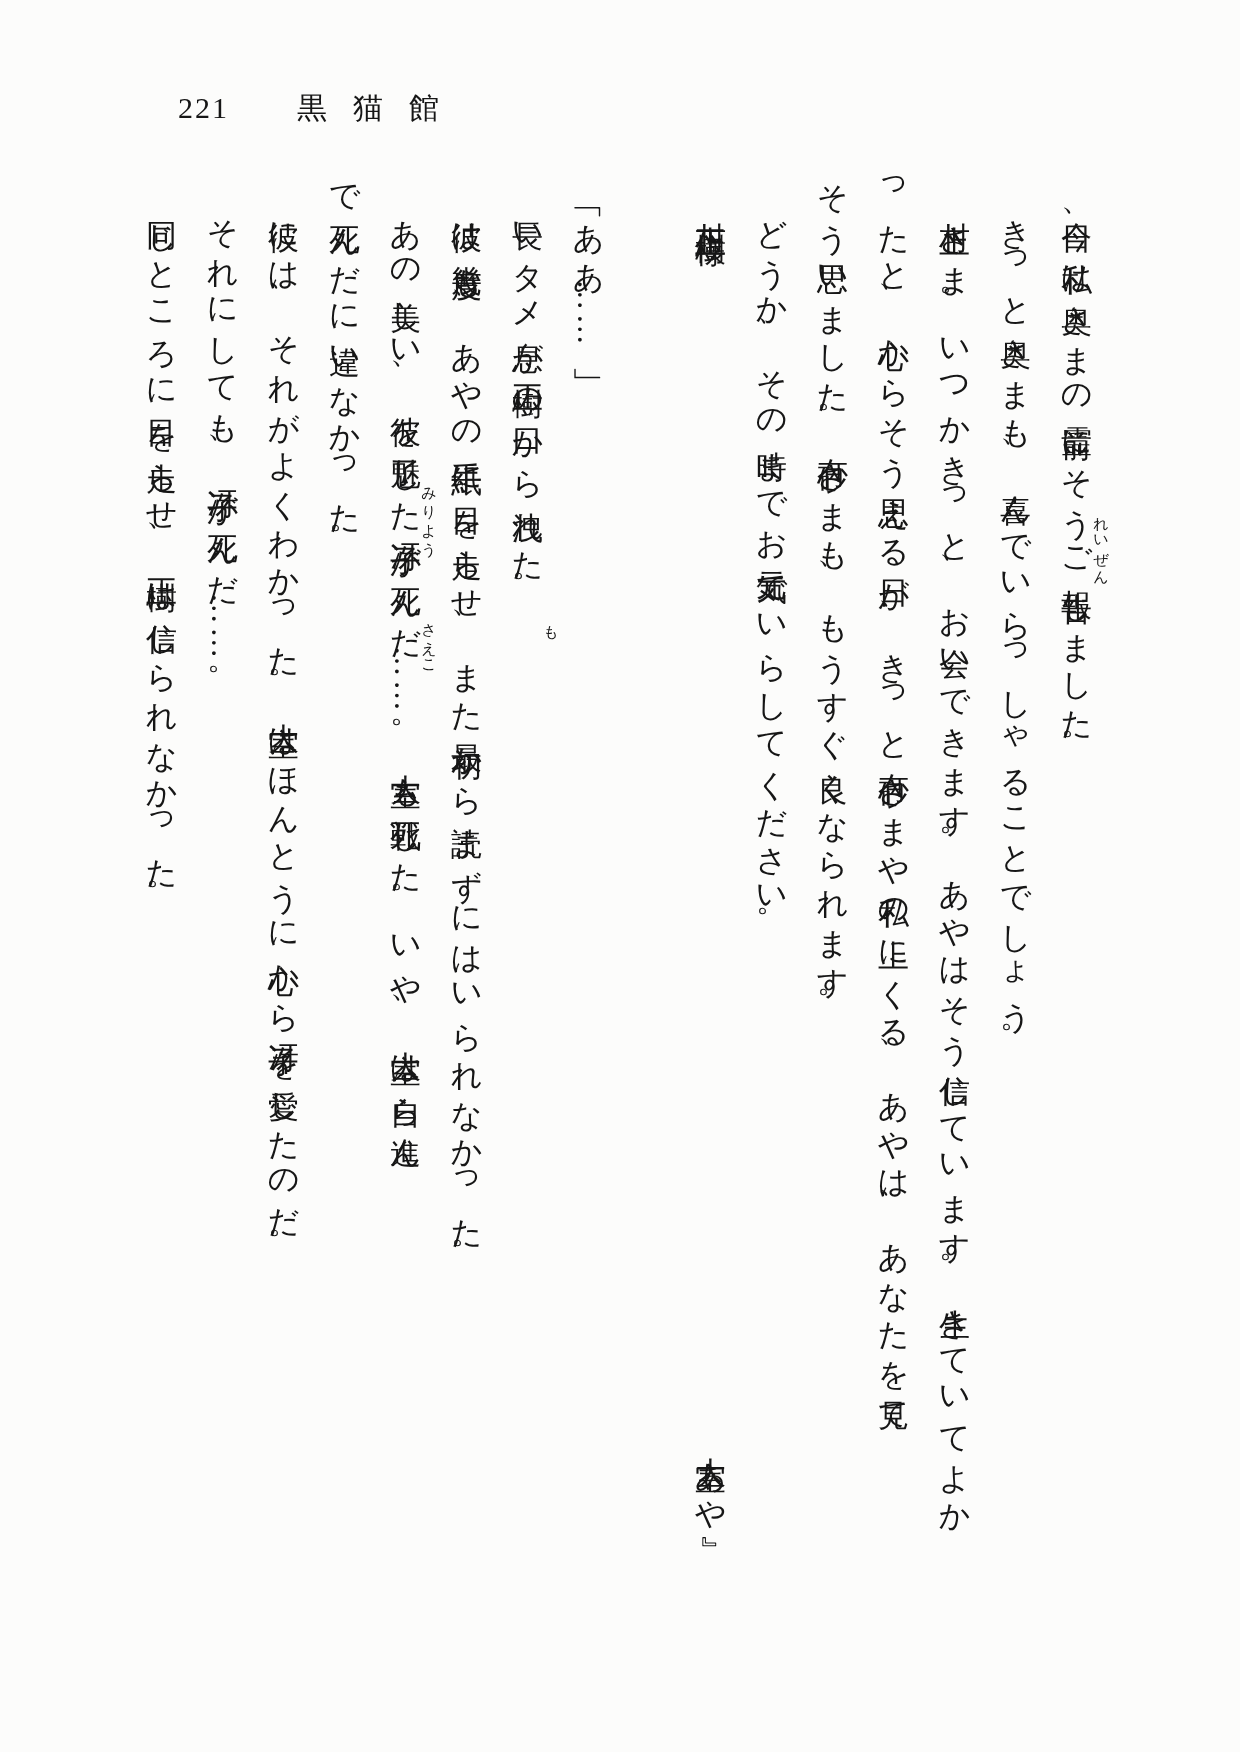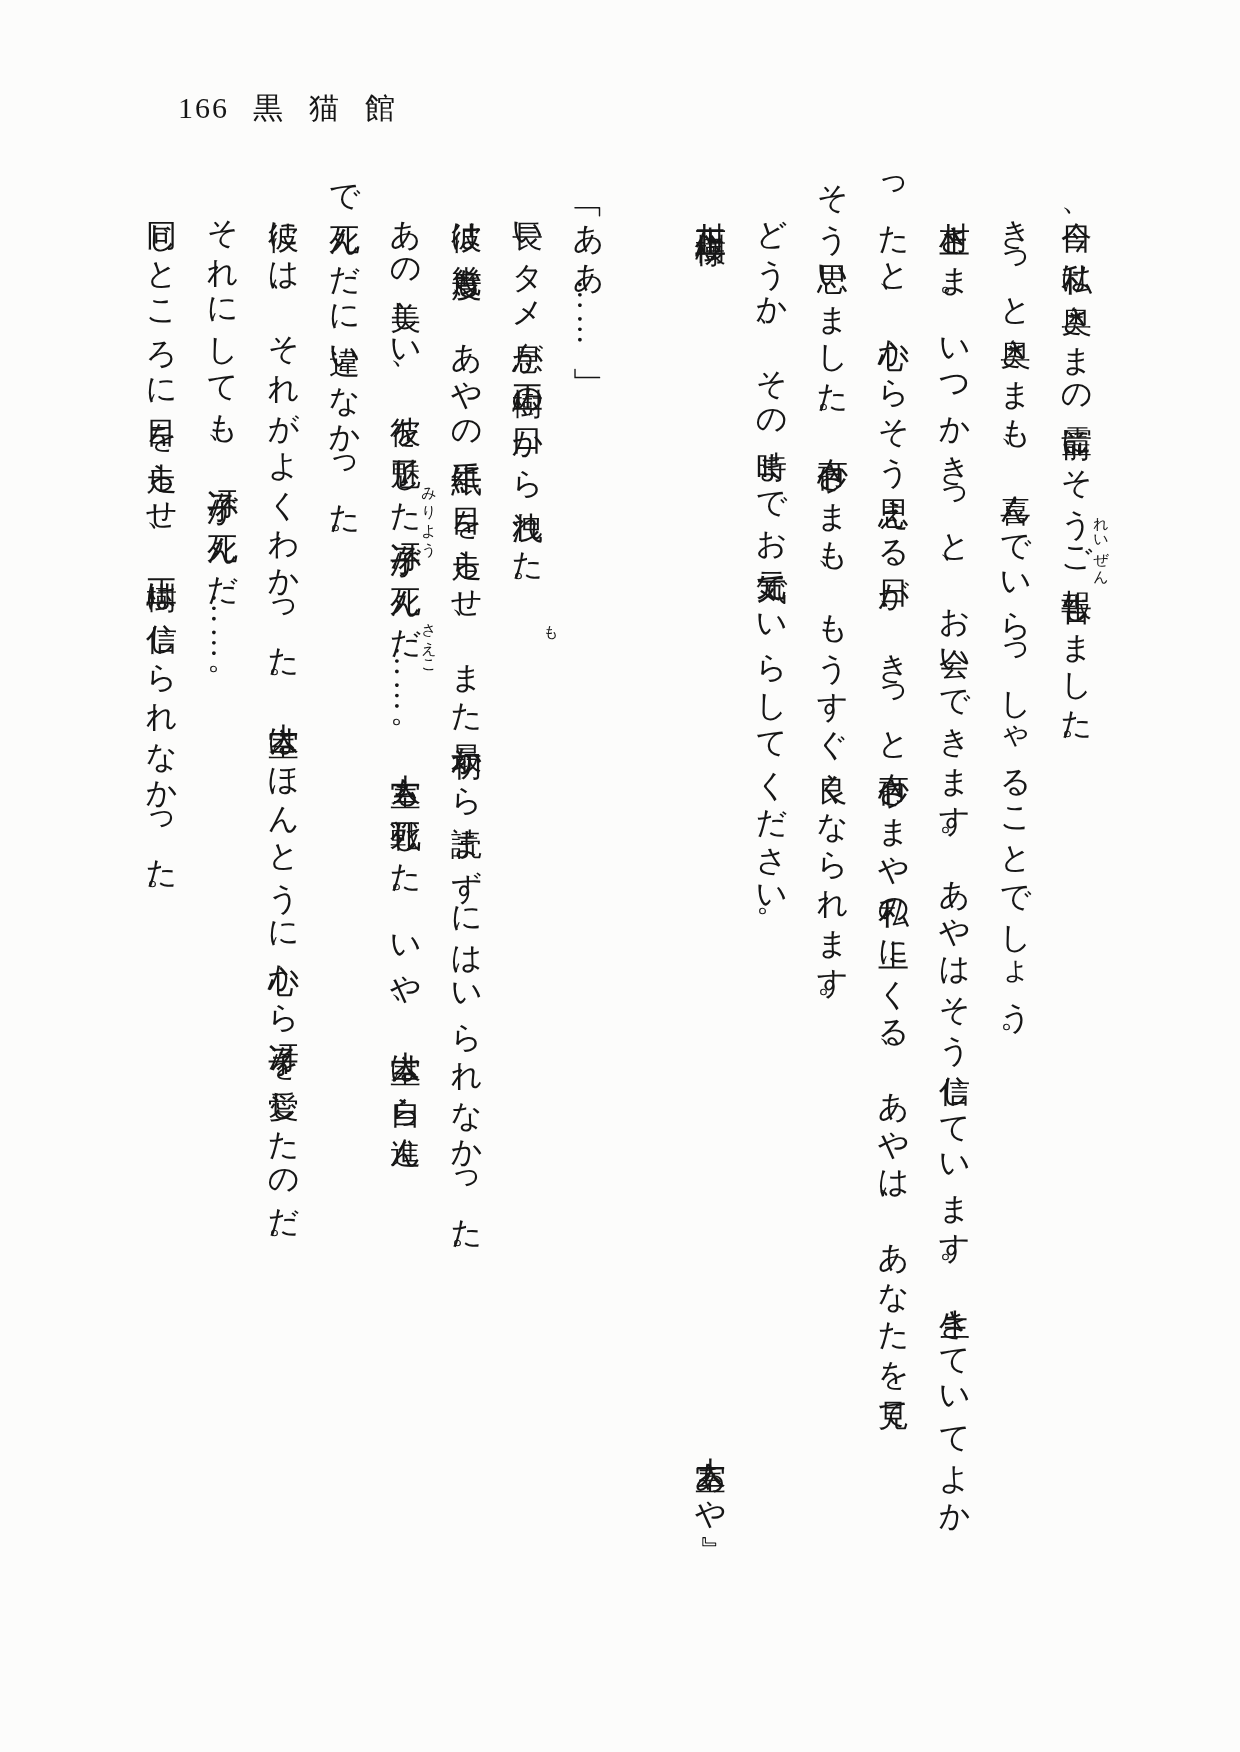--- a/index.html
+++ b/index.html
@@ -13,21 +13,21 @@
     overflow: hidden;
   }
   .header {
     position: absolute;
     top: 88px;
     left: 178px;
     font-size: 30px;
     white-space: nowrap;
   }
   .pagenum { letter-spacing: 2px; }
-  .booktitle { margin-left: 24px; letter-spacing: 26px; }
+  .booktitle { margin-left: 68px; letter-spacing: 26px; }
   .vtext {
     position: absolute;
     top: 163px;
     right: 133px;
     height: 1400px;
     writing-mode: vertical-rl;
     font-size: 31px;
     line-height: 61px;
     letter-spacing: 3.5px;
   }
@@ -47,21 +47,21 @@
   #f-mo     { left: 543px;  top: 614px; }
   #f-miryou { left: 421px;  top: 477px; }
   #f-saeko  { left: 421px;  top: 613px; }
 </style>
 </head>
 <body>
 
 <div class="page">
 
   <div class="header">
-    <span class="pagenum">166</span><span class="booktitle">黒猫館</span>
+    <span class="pagenum">221</span><span class="booktitle">黒猫館</span>
   </div>
 
   <div class="vtext">
     <div class="line indent">今日、私は奥さまの霊前にそうご報告しました。</div>
     <div class="line indent">きっと奥さまも、喜んでいらっしゃることでしょう。</div>
     <div class="line indent">村上さま。いつかきっと、お会いできます。あやはそう信じています。生きていてよか</div>
     <div class="line">ったと、心からそう思える日が、きっと有砂さまや私の上にくる、あやは、あなたを見て</div>
     <div class="line">そう思いました。有砂さまも、もうすぐ良くなられます。</div>
     <div class="line indent">どうか、その時までお元気でいらしてください。</div>
     <div class="line indent addr-line">

